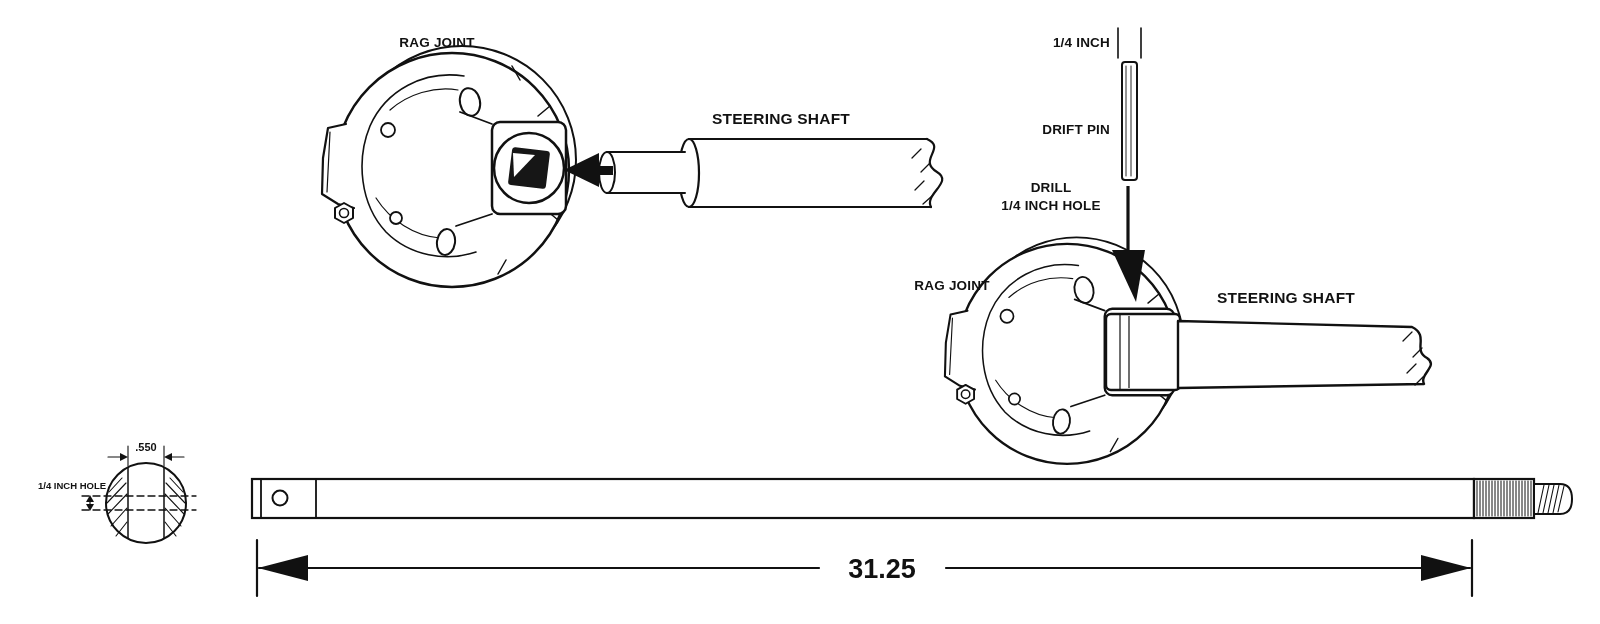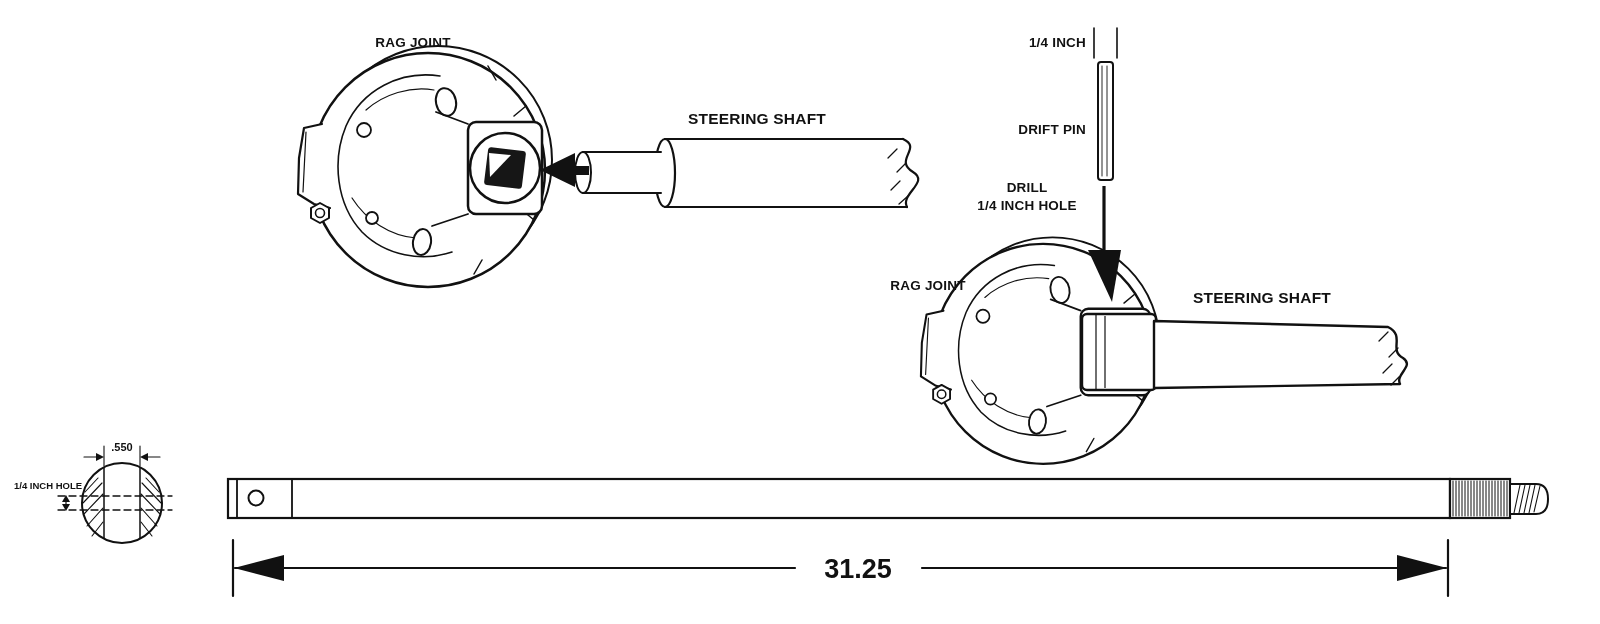--- a/index.html
+++ b/index.html
@@ -9,20 +9,21 @@
     width: 1600px;
     height: 624px;
     overflow: hidden;
     font-family: "Liberation Sans", sans-serif;
   }
   .canvas-wrap {
     position: relative;
     width: 1276px;
     height: 624px;
     background: #ffffff;
+    margin-left: 24px;
   }
   svg { display: block; }
   .lbl {
     font-family: "Liberation Sans", sans-serif;
     font-weight: bold;
     fill: #111111;
   }
   .lbl-sm  { font-size: 13.5px; letter-spacing: .2px; }
   .lbl-md  { font-size: 15.5px; letter-spacing: .2px; }
   .lbl-xs  { font-size: 11px; }

